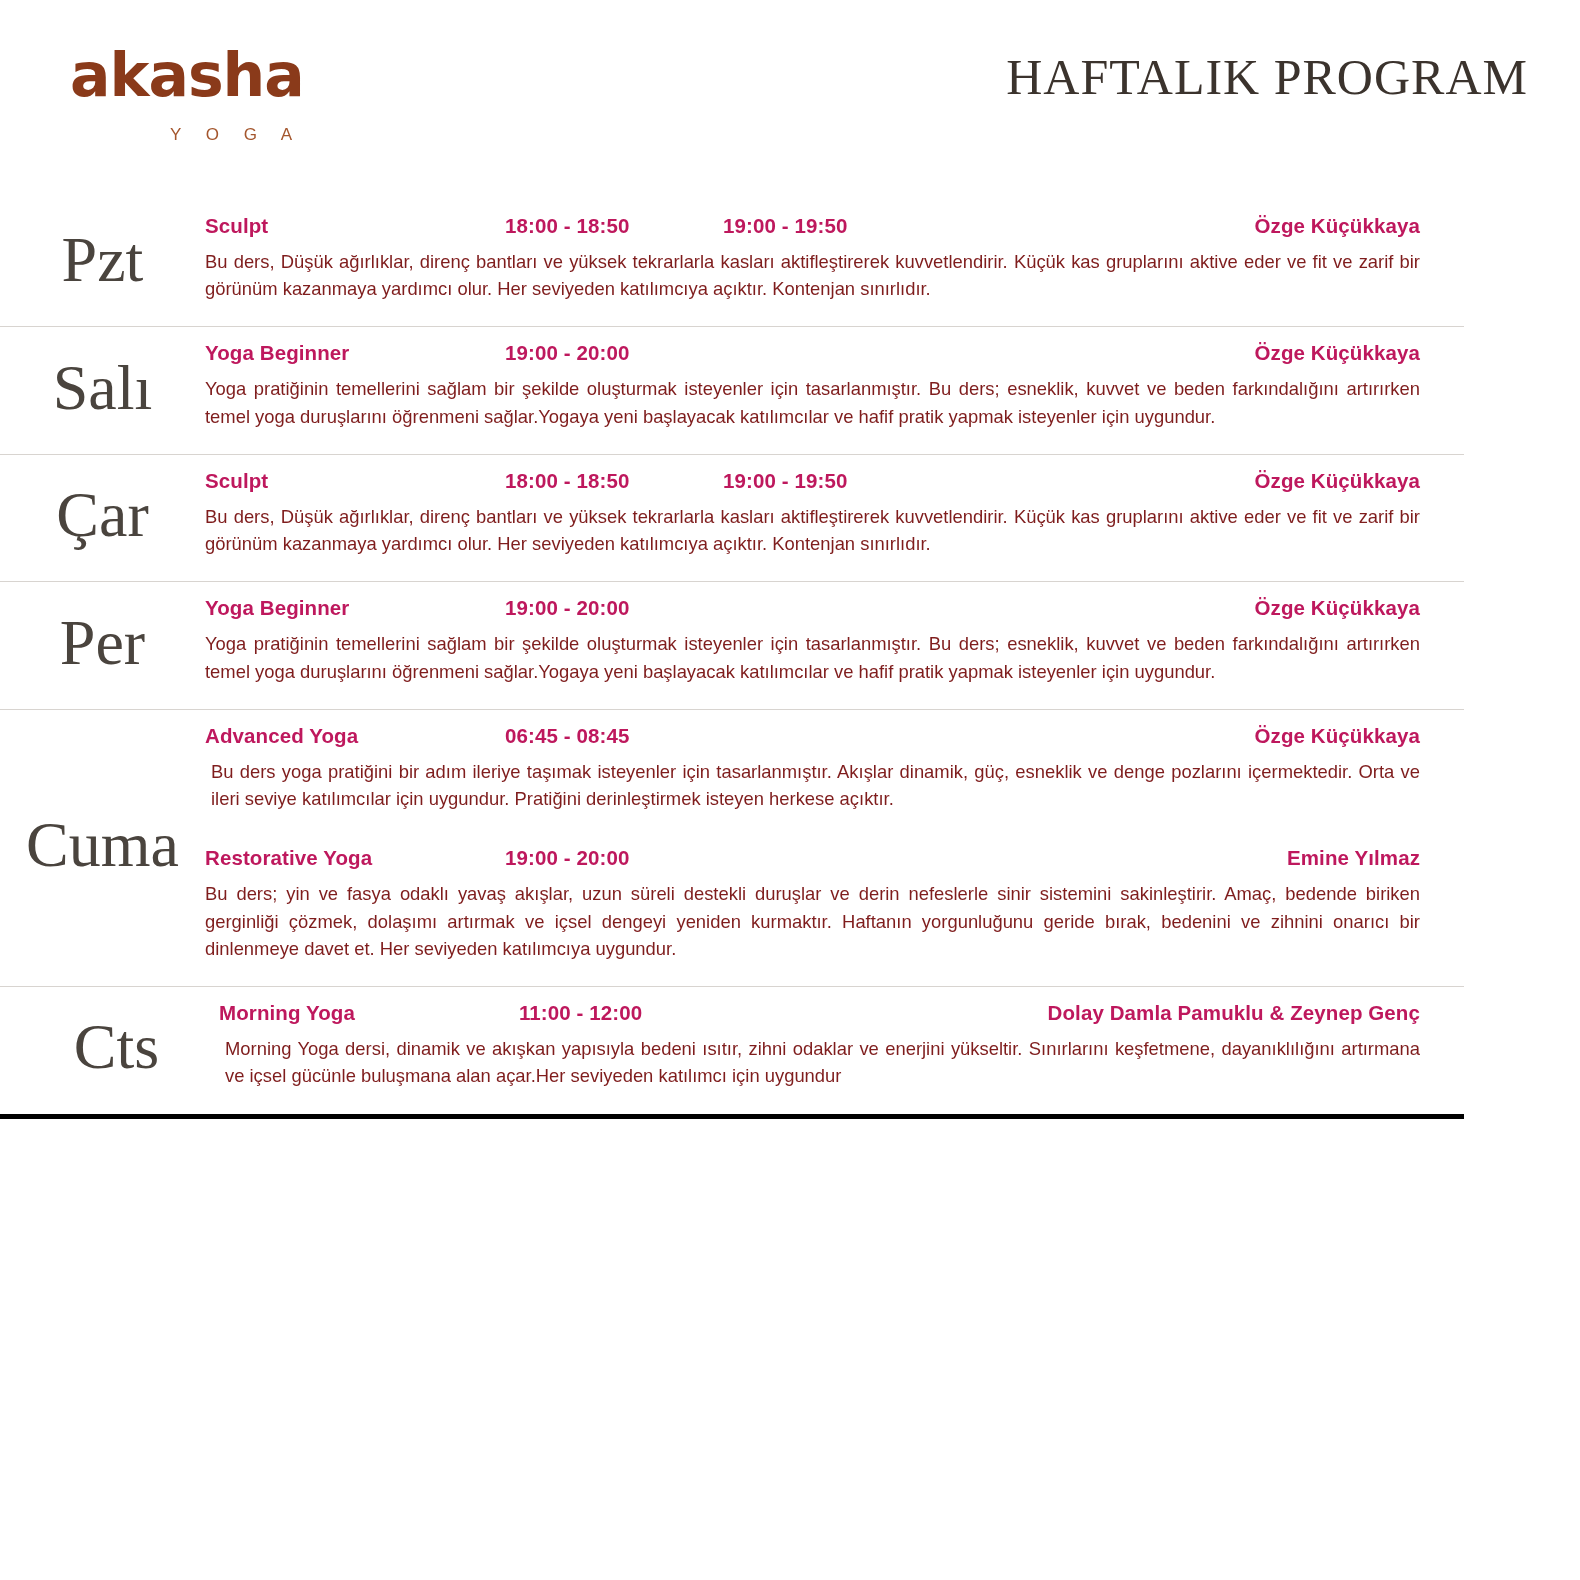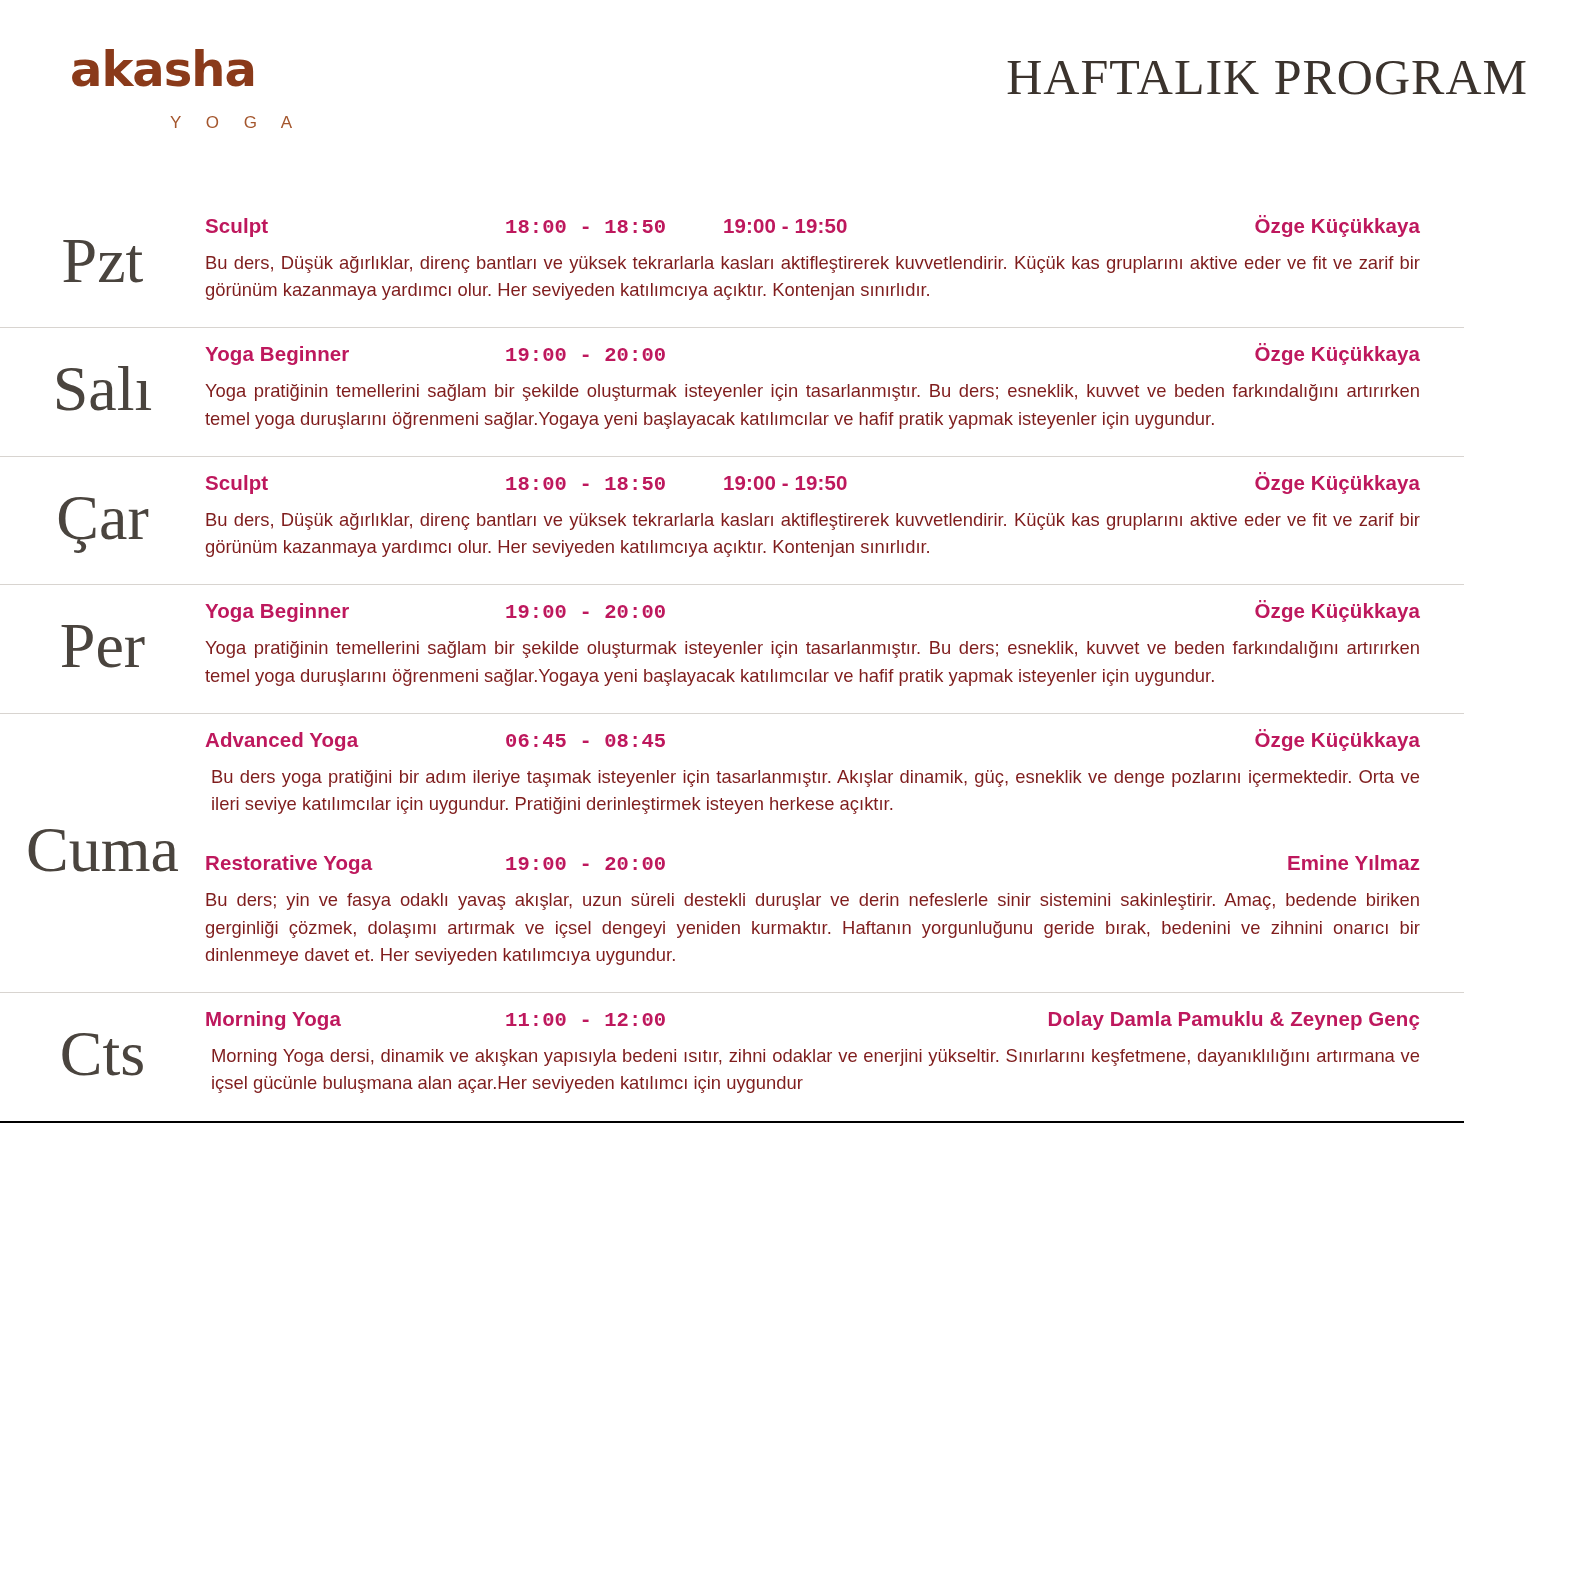--- a/index.html
+++ b/index.html
@@ -25,21 +25,21 @@
     height: 200px;
     padding: 45px 70px 0 70px;
   }
   .logo-block {
     position: absolute;
     left: 70px;
     top: 45px;
   }
   .logo-word {
     font-family: "DejaVu Sans", sans-serif;
-    font-size: 48px;
+    font-size: 60px;
     font-weight: 700;
     letter-spacing: -1px;
     color: #8a3a1a;
     line-height: 1;
   }
   .logo-sub {
     font-family: "Liberation Sans", sans-serif;
     font-size: 17px;
     letter-spacing: 10px;
     color: #a4562d;
@@ -63,21 +63,21 @@
     position: relative;
     width: 1464px;
   }
   .day-row {
     display: flex;
     align-items: stretch;
     border-top: 1px solid #d8d4d0;
     padding: 0;
   }
   .day-row:first-child { border-top: none; }
-  .day-row:last-child { border-bottom: 2px solid #000000; }
+  .day-row:last-child { border-bottom: 5px solid #000000; padding-left: 14px; }
 
   .day-label {
     width: 205px;
     min-width: 205px;
     display: flex;
     align-items: center;
     justify-content: center;
     font-family: "Liberation Serif", serif;
     font-size: 64px;
     color: #4a443e;
@@ -96,21 +96,21 @@
     display: flex;
     align-items: baseline;
     font-weight: 700;
     font-size: 20.5px;
     color: #be185d;
     letter-spacing: 0.1px;
     margin-bottom: 10px;
     white-space: nowrap;
   }
   .class-name { width: 300px; min-width: 300px; }
-  .class-time { width: 218px; min-width: 218px; font-family: Liberation Mono, monospace; }
+  .class-time { width: 218px; min-width: 218px; }
   .class-time2 { width: 220px; min-width: 220px; }
   .class-teacher {
     margin-left: auto;
     text-align: right;
   }
 
   .class-desc {
     font-size: 18.4px;
     line-height: 1.48;
     color: #7f1d1d;

